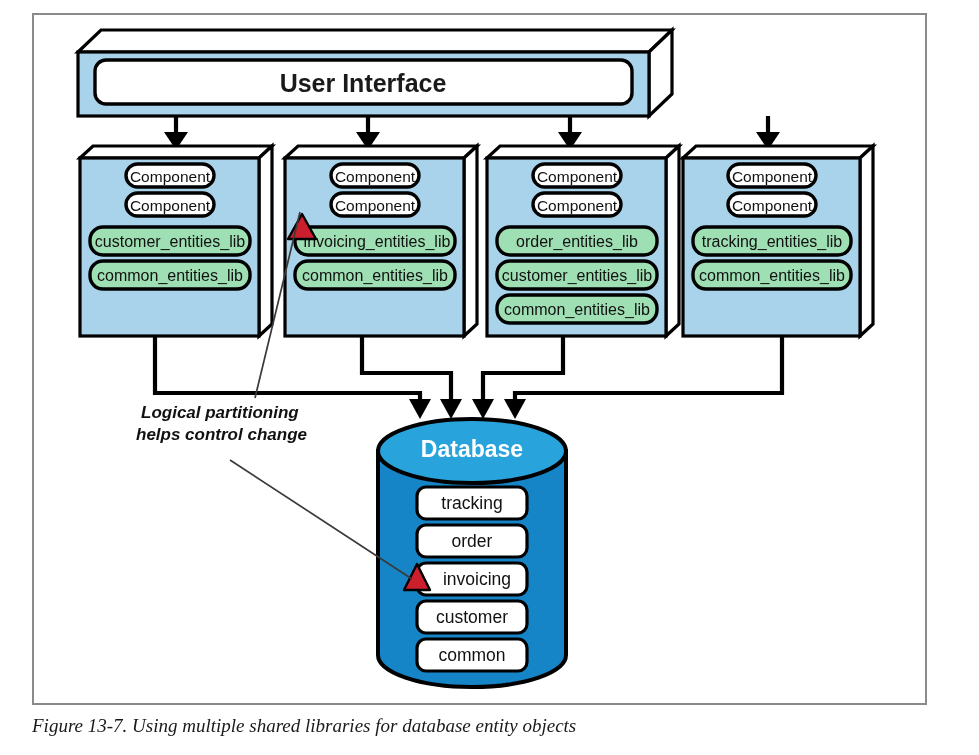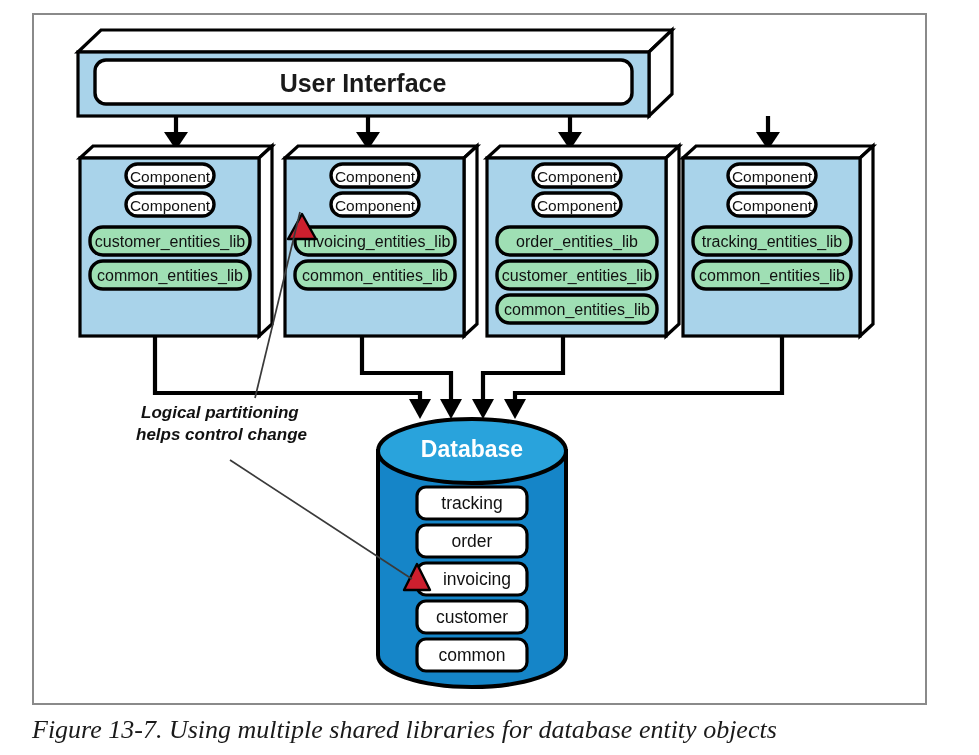--- a/index.html
+++ b/index.html
@@ -72,21 +72,21 @@
     font-size: 17px; font-weight: bold; font-style: italic; fill: #111111;
     text-anchor: start; dominant-baseline: central;
   }
   .caption {
     position: absolute;
     left: 32px;
     top: 715px;
     width: 920px;
     font-family: "Liberation Serif", serif;
     font-style: italic;
-    font-size: 26px;
+    font-size: 19px;
     color: #1a1a1a;
     white-space: nowrap;
   }
 </style>
 </head>
 <body>
 
 <div id="figure-root">
 
   <svg class="diagram" viewBox="0 0 979 755">

